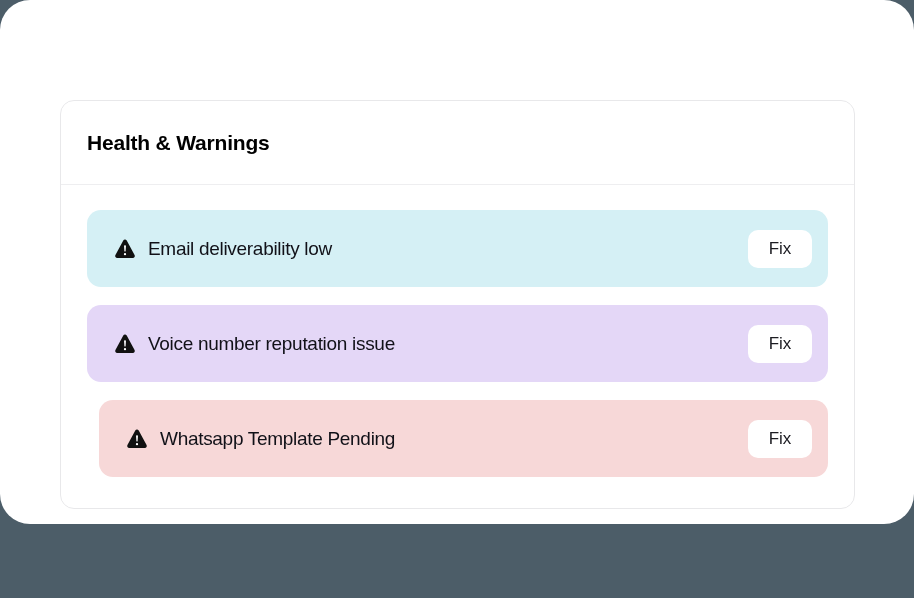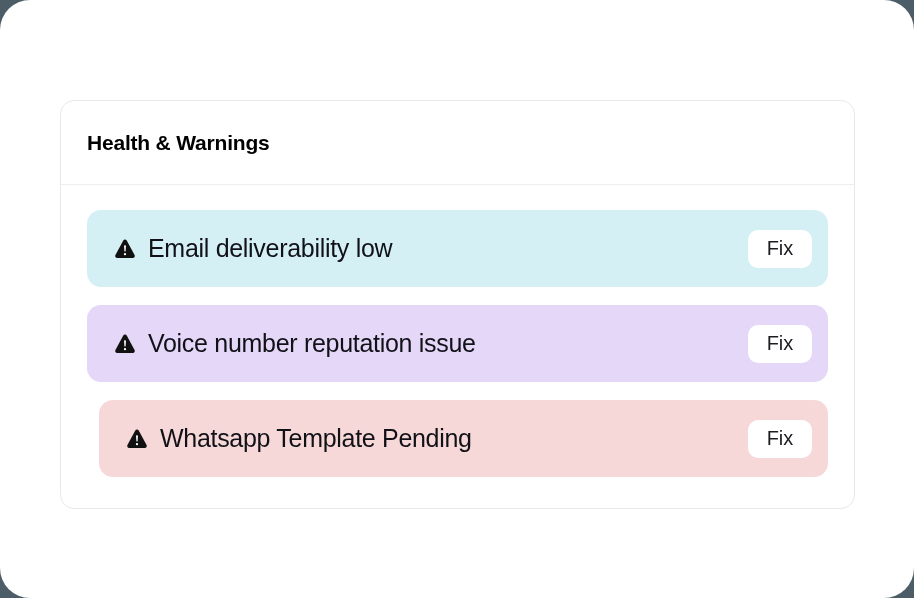--- a/index.html
+++ b/index.html
@@ -11,21 +11,21 @@
     height: 598px;
     background: #4c5d68;
     font-family: "Liberation Sans", sans-serif;
     overflow: hidden;
   }
   .page {
     position: absolute;
     left: 0;
     top: 0;
     width: 914px;
-    height: 598px;
+    height: 524px;
     background: #ffffff;
     border-radius: 30px;
     box-sizing: border-box;
     overflow: hidden;
   }
   .card {
     position: absolute;
     left: 60px;
     top: 100px;
     width: 795px;
@@ -73,34 +73,34 @@
     min-width: 0;
   }
   .warn-icon {
     width: 24px;
     height: 24px;
     flex: 0 0 auto;
     display: block;
     margin-right: 11px;
   }
   .alert-text {
-    font-size: 25px;
+    font-size: 19px;
     color: #111118;
     letter-spacing: -0.3px;
     white-space: nowrap;
   }
   .fix-button {
     flex: 0 0 auto;
     width: 64px;
     height: 38px;
     background: #ffffff;
     border: none;
     border-radius: 10px;
     font-family: "Liberation Sans", sans-serif;
-    font-size: 20px;
+    font-size: 17px;
     color: #1c1c22;
     cursor: pointer;
     display: flex;
     align-items: center;
     justify-content: center;
     padding: 0;
   }
 </style>
 </head>
 <body style="background: rgb(76, 93, 104);">

